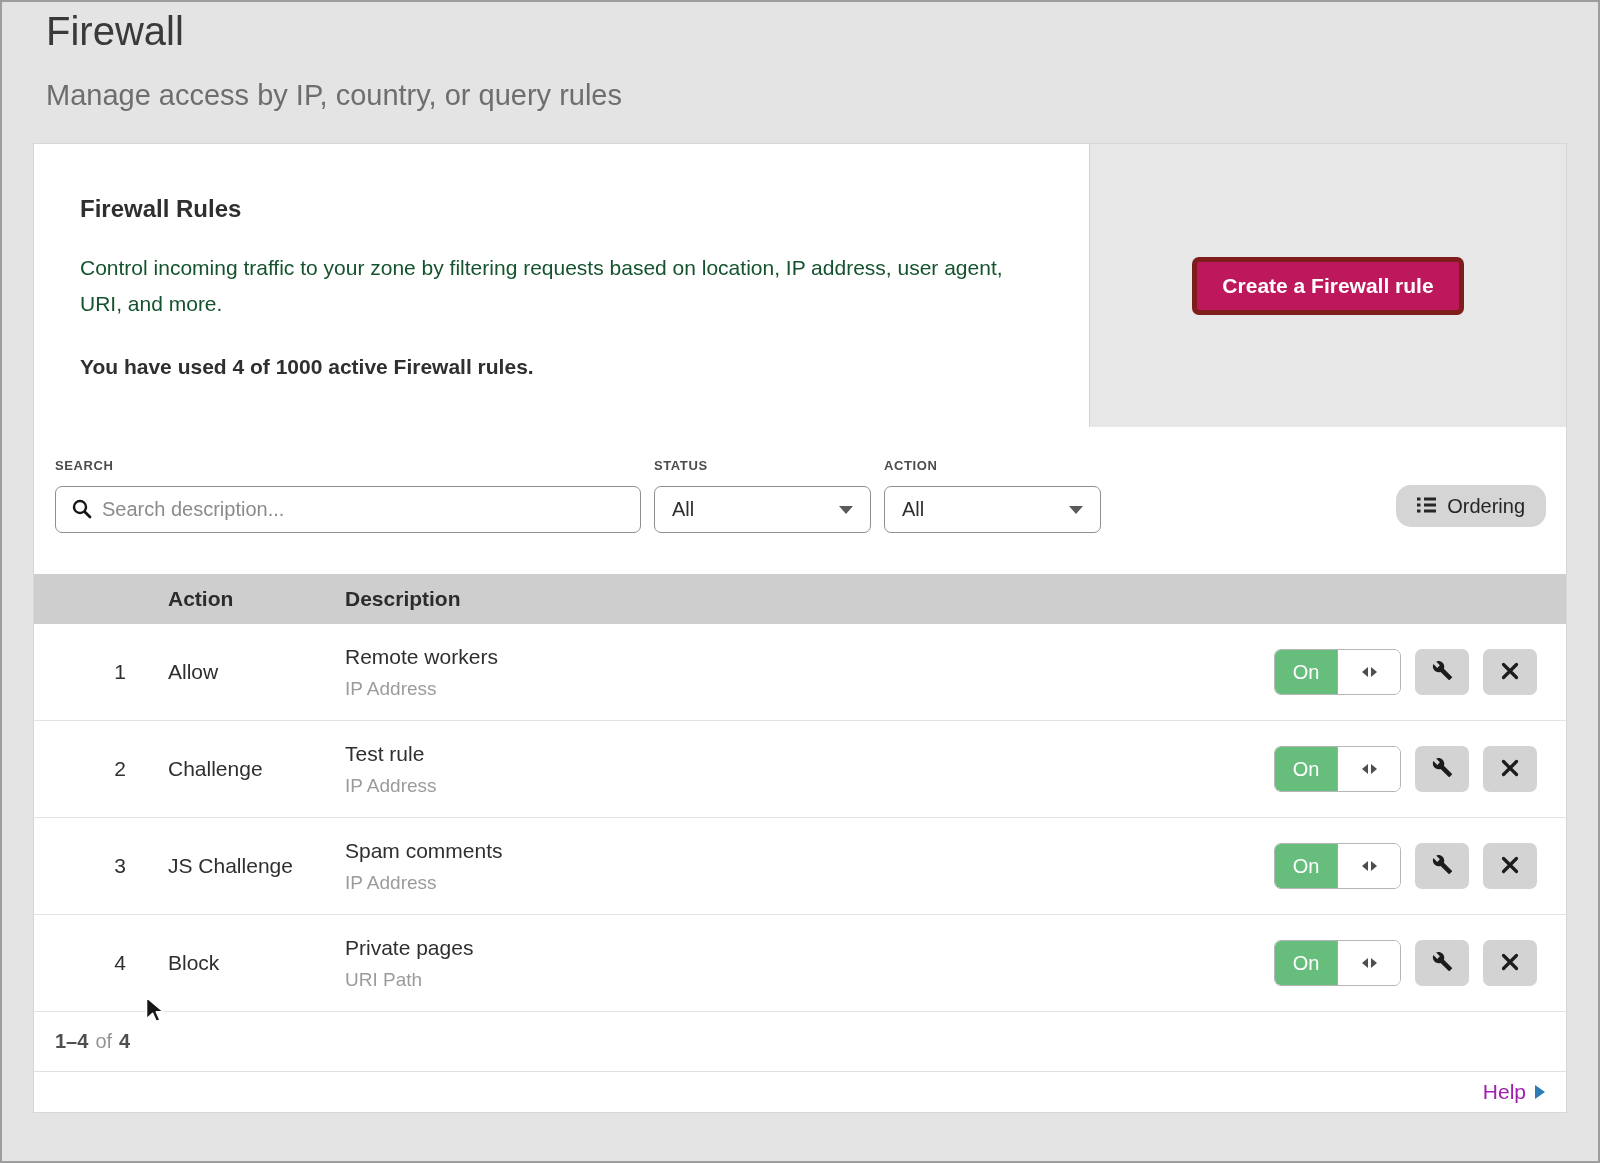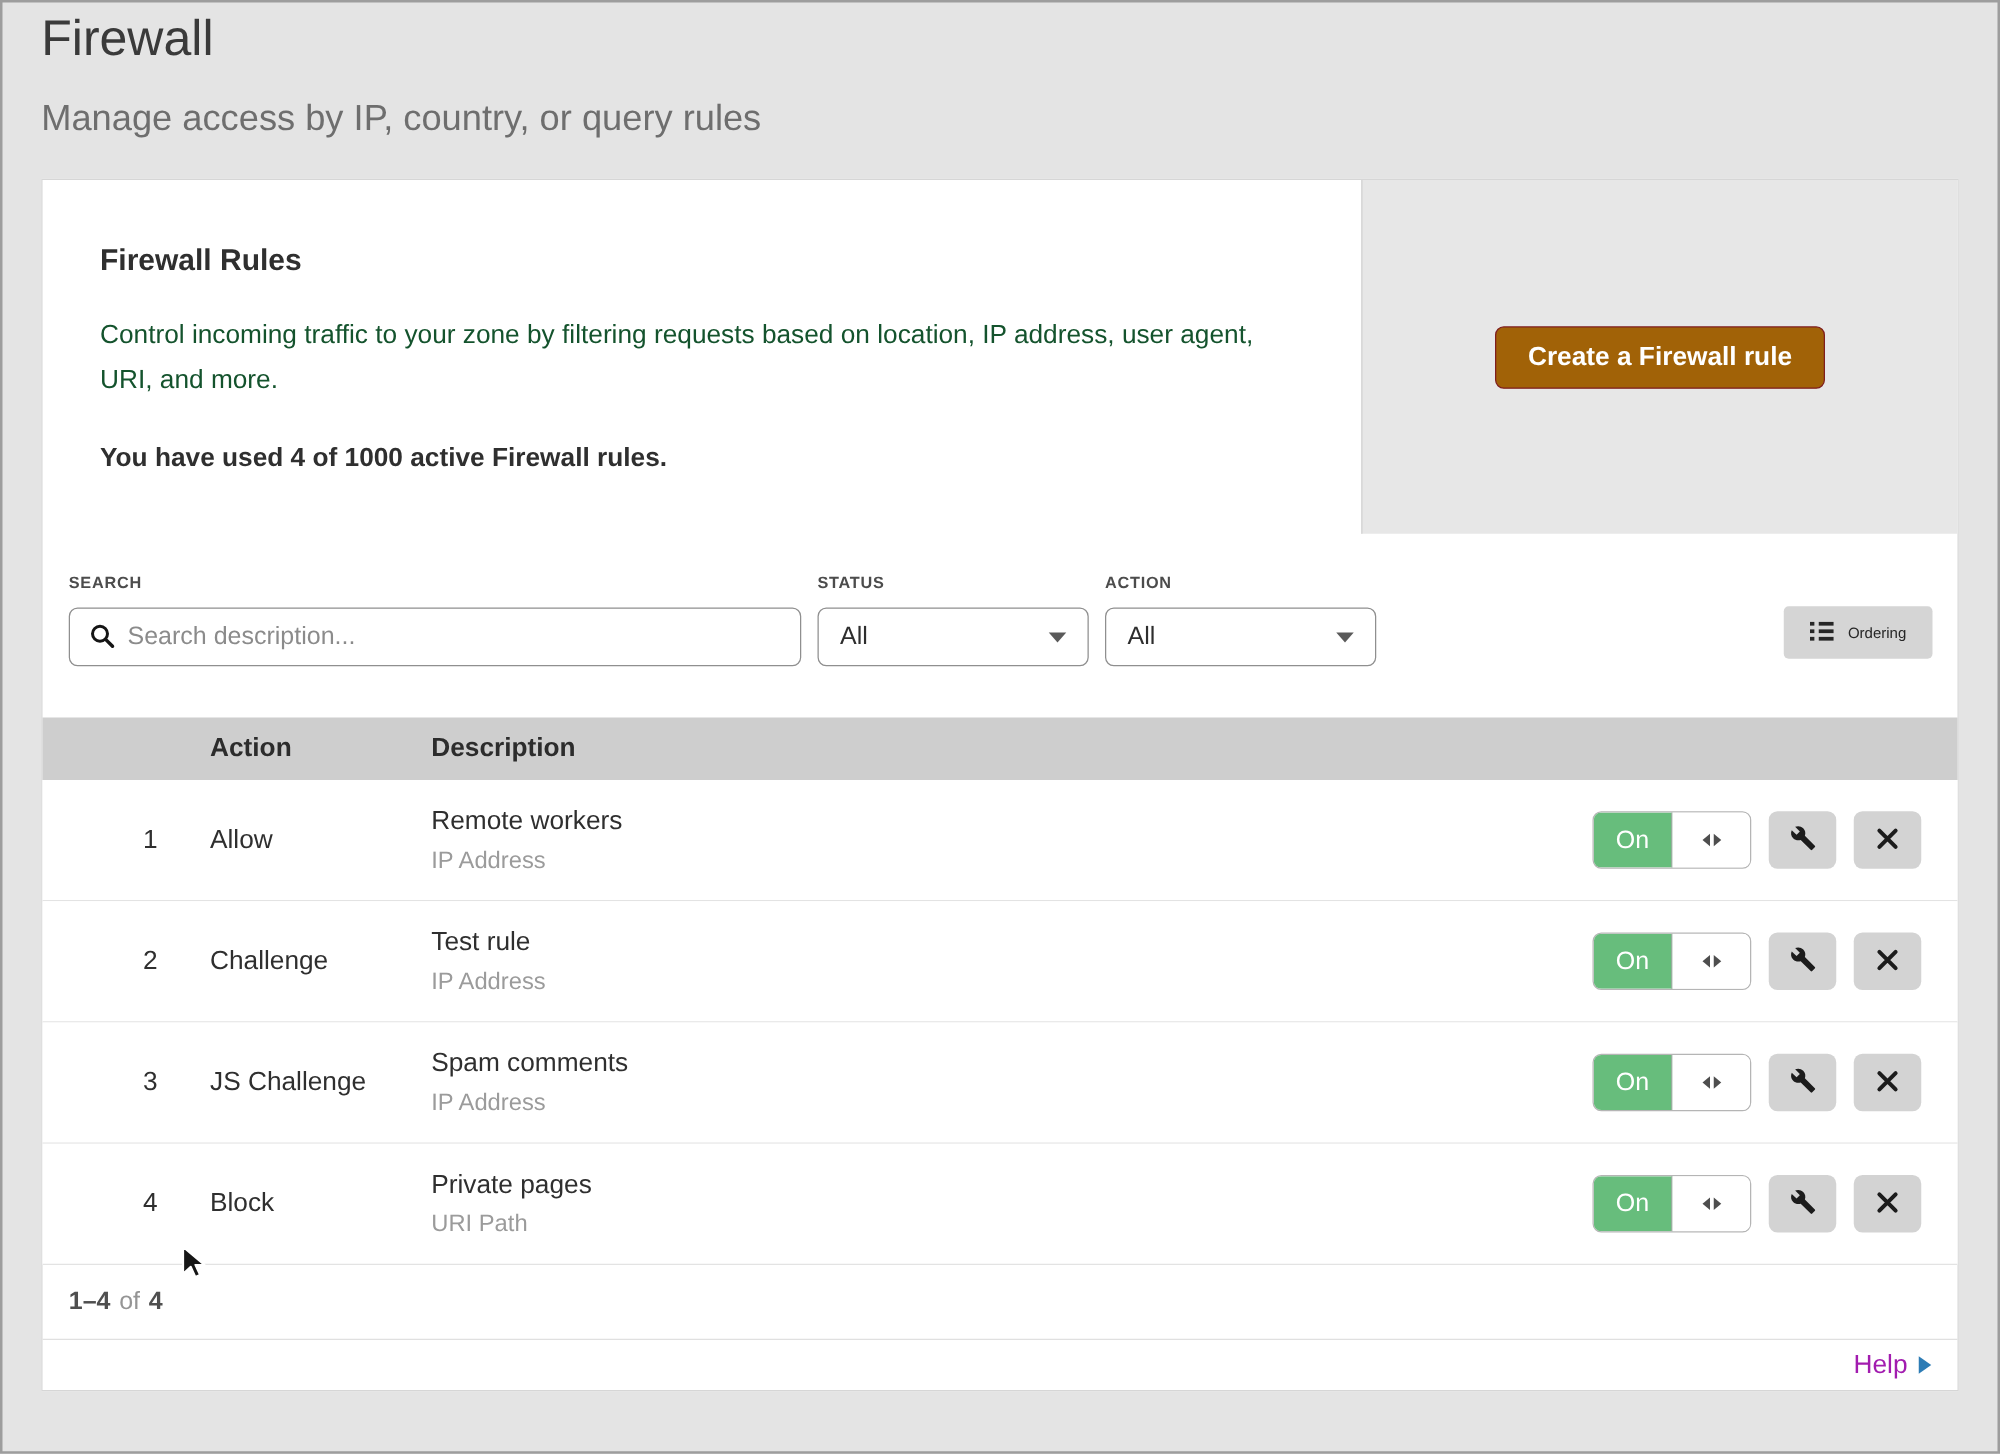--- a/index.html
+++ b/index.html
@@ -7,40 +7,40 @@
   body {
     width: 1600px; height: 1163px;
     background: #e4e4e4;
     border: 2px solid #9d9d9d;
     font-family: "Liberation Sans", sans-serif;
     position: relative;
     overflow: hidden;
   }
 
   
-  .page-header { padding: 6px 31px 0 31px; }
+  .page-header { padding: 6px 31px 0 44px; }
   .page-title { margin: 0; font-size: 40px; font-weight: 400; color: #3a3a3a; line-height: 46px; }
   .page-subtitle { margin: 24px 0 0; font-size: 29px; font-weight: 400; color: #6e6e6e; line-height: 34px; }
 
   
   .card { margin: 31px 31px 0; background: #ffffff; border: 1px solid #d6d6d6; }
 
   
   .overview { display: flex; }
   .overview-left { flex: 1; padding: 51px 60px 40px 46px; min-height: 283px; }
   .overview-heading { margin: 0 0 27px; font-size: 24px; font-weight: 700; color: #2f2f2f; }
   .overview-desc { margin: 0; font-size: 21px; line-height: 36px; color: #14532d; max-width: 950px; }
   .overview-usage { margin: 33px 0 0; font-size: 21px; font-weight: 700; color: #2f2f2f; }
   .overview-right {
     width: 477px; min-height: 283px; background: #e7e7e7; border-left: 1px solid #d2d2d2;
     display: flex; align-items: center; justify-content: center;
   }
   .create-btn {
-    background: #a16207; color: #fff; font-size: 21px; font-weight: 700;
-    border: 1px solid #7f1d1d; border-radius: 7px; padding: 12px 25px;
+    background: #be185d; color: #fff; font-size: 21px; font-weight: 700;
+    border: 5px solid #7f1d1d; border-radius: 7px; padding: 12px 25px;
     font-family: inherit; cursor: pointer;
   }
 
   
   .filters { display: flex; align-items: flex-start; padding: 31px 20px 41px 21px; }
   .filter-group { display: flex; flex-direction: column; }
   .filter-label { font-size: 13px; font-weight: 700; color: #4c4c4c; letter-spacing: 0.6px; margin-bottom: 13px; }
   .search-group { width: 586px; }
   .search-wrap { position: relative; }
   .search-input {
@@ -52,22 +52,22 @@
   .select-group { width: 217px; margin-left: 13px; }
   .select-box {
     height: 47px; border: 1px solid #8f8f8f; border-radius: 7px; background: #fff;
     display: flex; align-items: center; justify-content: space-between;
     padding: 0 17px; font-size: 20px; color: #2e2e2e; cursor: pointer;
   }
   .caret { width: 0; height: 0; border-left: 7px solid transparent; border-right: 7px solid transparent; border-top: 8px solid #5a5a5a; }
   .filters-spacer { flex: 1; }
   .ordering-btn {
     margin-top: 27px; height: 42px; display: flex; align-items: center; gap: 11px;
-    background: #d5d5d5; border: none; border-radius: 4px; padding: 0 21px;
-    font-size: 12px; color: #262626; font-family: inherit; cursor: pointer;
+    background: #d5d5d5; border: none; border-radius: 15px; padding: 0 21px;
+    font-size: 20px; color: #262626; font-family: inherit; cursor: pointer;
   }
 
   
   .table-header {
     height: 50px; background: #cecece; display: flex; align-items: center;
     font-size: 21px; font-weight: 700; color: #2c2c2c;
   }
   .col-num { width: 134px; text-align: right; padding-right: 42px; }
   .col-action { width: 177px; }
   .col-desc { flex: 1; }

